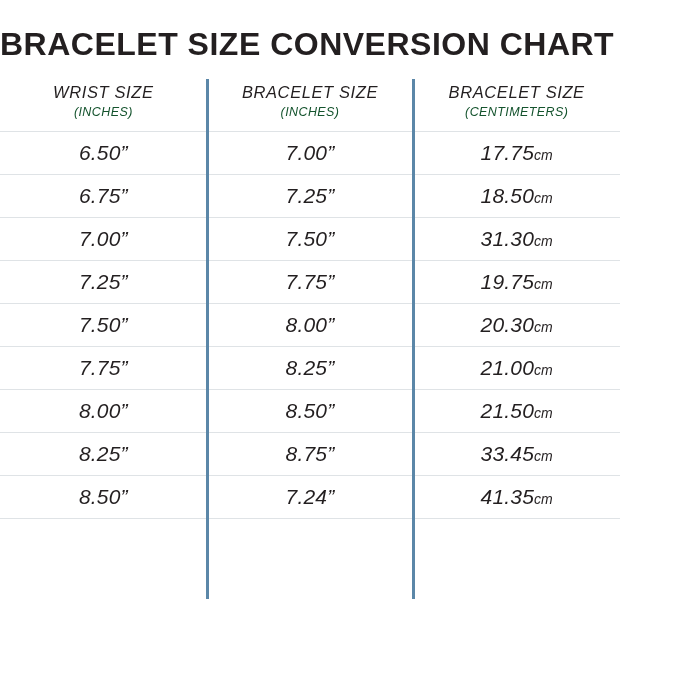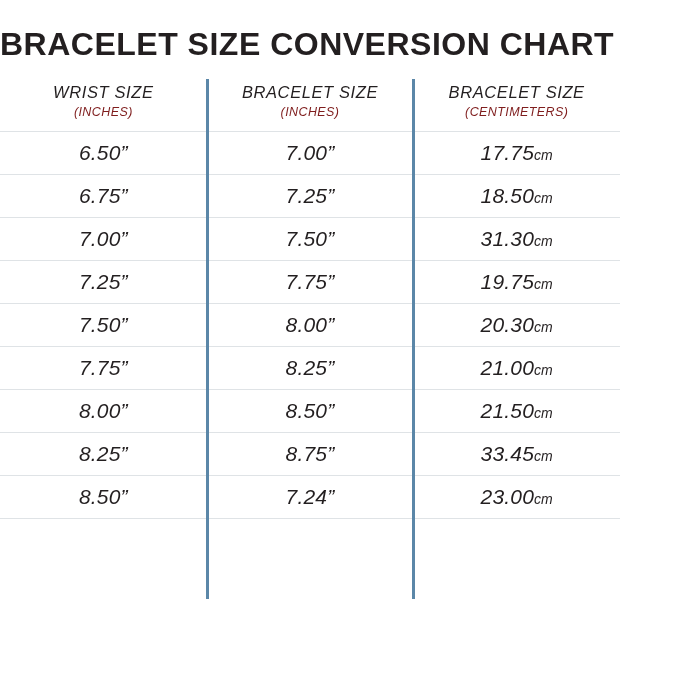--- a/index.html
+++ b/index.html
@@ -54,21 +54,21 @@
     display: block;
     font-size: 16.5px;
     letter-spacing: 0.6px;
     color: #231f20;
     line-height: 1.15;
   }
   .head-sub {
     display: block;
     font-size: 12.5px;
     letter-spacing: 0.4px;
-    color: #7f1d1d;
+    color: #14532d;
     margin-top: 3px;
   }
   tbody td {
     padding: 9px 4px 9px 4px;
     font-size: 21px;
     color: #231f20;
     border-top: 1px solid #dfe3e6;
     letter-spacing: 0.2px;
   }
   tbody tr:first-child td {
@@ -156,19 +156,19 @@
           <td><span>21.50</span><span class="unit">cm</span></td>
         </tr>
         <tr>
           <td>8.25”</td>
           <td>8.75”</td>
           <td><span>33.45</span><span class="unit">cm</span></td>
         </tr>
         <tr>
           <td>8.50”</td>
           <td>7.24”</td>
-          <td><span>23.00</span><span class="unit">cm</span></td>
+          <td><span>41.35</span><span class="unit">cm</span></td>
         </tr>
       </tbody>
     </table>
   </div>
 
 </div>
 
 </body></html>

